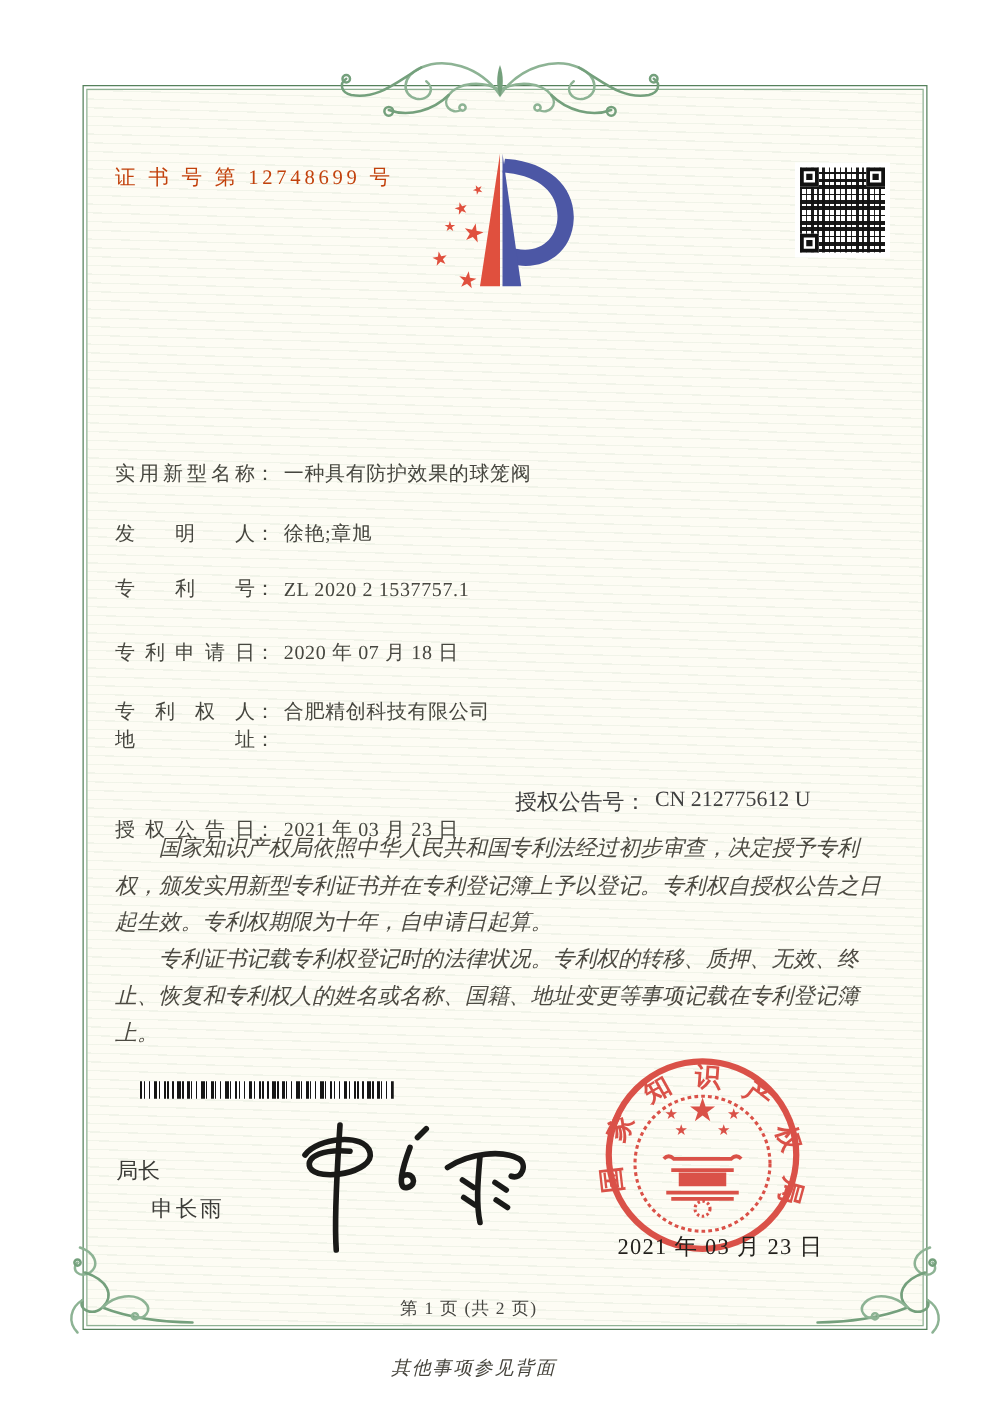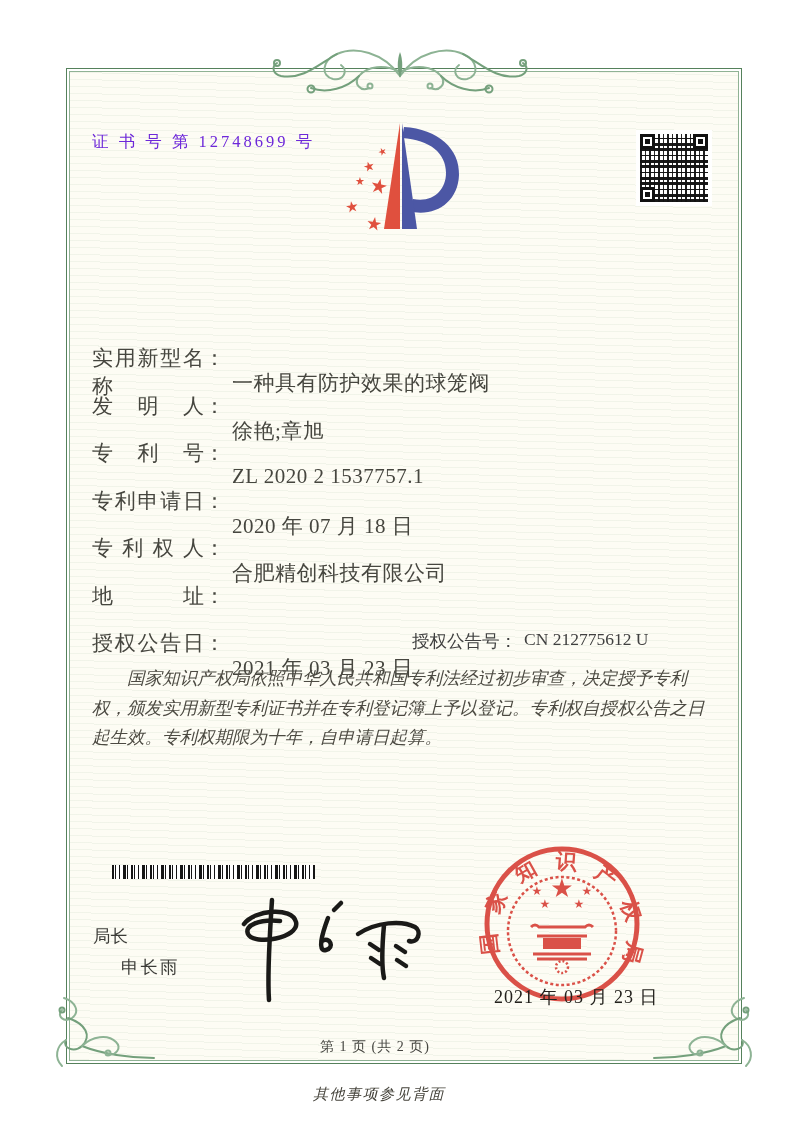--- a/index.html
+++ b/index.html
@@ -13,38 +13,38 @@
     border:1.5px solid #55815b;box-sizing:border-box;
   }
   .frame-inner{
     position:absolute;left:2px;top:2px;right:2px;bottom:2px;
     border:1.5px solid #8fb294;box-sizing:border-box;
     background-color:#fdfcf4;
     background-image:repeating-linear-gradient(1.5deg,rgba(135,170,135,.10) 0 1px,rgba(0,0,0,0) 1px 7px);
   }
   .ornament{position:absolute;pointer-events:none;}
   
-  .cert-no{position:absolute;left:92px;top:131px;font-size:16.5px;letter-spacing:3px;color:#6d28d9;}
+  .cert-no{position:absolute;left:92px;top:131px;font-size:16.5px;letter-spacing:3px;color:#c2410c;}
   .logo{position:absolute;left:338px;top:113px;}
   .qr{position:absolute;left:636px;top:130px;width:76px;height:76px;background:#fff;}
   .qr-noise{
     position:absolute;left:4px;top:4px;width:68px;height:68px;
     background:
       repeating-linear-gradient(90deg,rgba(17,17,17,.95) 0 2px,rgba(0,0,0,0) 2px 5px,rgba(17,17,17,.9) 5px 6px,rgba(0,0,0,0) 6px 9px),
       repeating-linear-gradient(0deg,#181818 0 3px,#fff 3px 5px,#181818 5px 8px,#fff 8px 12px,#181818 12px 13px,#fff 13px 17px);
   }
   .finder{position:absolute;width:15px;height:15px;border:3px solid #111;background:#fff;box-sizing:border-box;}
   .finder::after{content:"";position:absolute;left:2px;top:2px;width:5px;height:5px;background:#111;}
   .f-tl{left:4px;top:4px}.f-tr{right:4px;top:4px}.f-bl{left:4px;bottom:4px}
   .title{
     position:absolute;left:0;right:0;top:243px;text-align:center;
     font-size:38px;font-weight:600;letter-spacing:9px;color:#161614;text-indent:9px;
   }
   
-  .row{position:absolute;left:92px;font-size:21px;display:flex;align-items:flex-start;color:#46463f;}
+  .row{position:absolute;left:92px;font-size:16px;display:flex;align-items:flex-end;color:#46463f;}
   .row .lbl{display:inline-block;width:112px;text-align:justify;text-align-last:justify;flex:none;}
   .row .colon{flex:none;margin-right:7px;}
   .row .val{letter-spacing:.5px;margin-top:25px;}
   .val-wrap{width:492px;line-height:24px;}
   .row2{position:absolute;left:412px;font-size:17.5px;display:flex;color:#404040;}
   .row2 .lbl2{flex:none;}
   .row2 .colon{flex:none;margin-right:7px;}
   
   .paras{position:absolute;left:92px;top:664px;width:618px;font-size:17.5px;line-height:29.5px;color:#4c4a42;font-style:italic;}
   .paras p{margin:0;text-indent:2em;}
@@ -173,20 +173,21 @@
     <span class="val">2021 年 03 月 23 日</span>
   </div>
   <div class="row2" style="top:629px">
     <span class="lbl2">授权公告号</span>
       <span class="colon">：</span>
     <span class="val">CN 212775612 U</span>
   </div>
 
   <div class="paras">
     <p>国家知识产权局依照中华人民共和国专利法经过初步审查，决定授予专利权，颁发实用新型专利证书并在专利登记簿上予以登记。专利权自授权公告之日起生效。专利权期限为十年，自申请日起算。</p>
+    <p>专利证书记载专利权登记时的法律状况。专利权的转移、质押、无效、终止、恢复和专利权人的姓名或名称、国籍、地址变更等事项记载在专利登记簿上。</p>
   </div>
 
   <div class="barcode"></div>
 
   <div class="director-title">局长</div>
   <div class="director-name">申长雨</div>
 
   <svg class="signature" width="205" height="115" viewBox="0 0 205 115">
     <g fill="none" stroke="#1a1a18" stroke-width="4.5" stroke-linecap="round" stroke-linejoin="round">
       <path d="M50 8 C48 40 45 80 47 108"></path>

